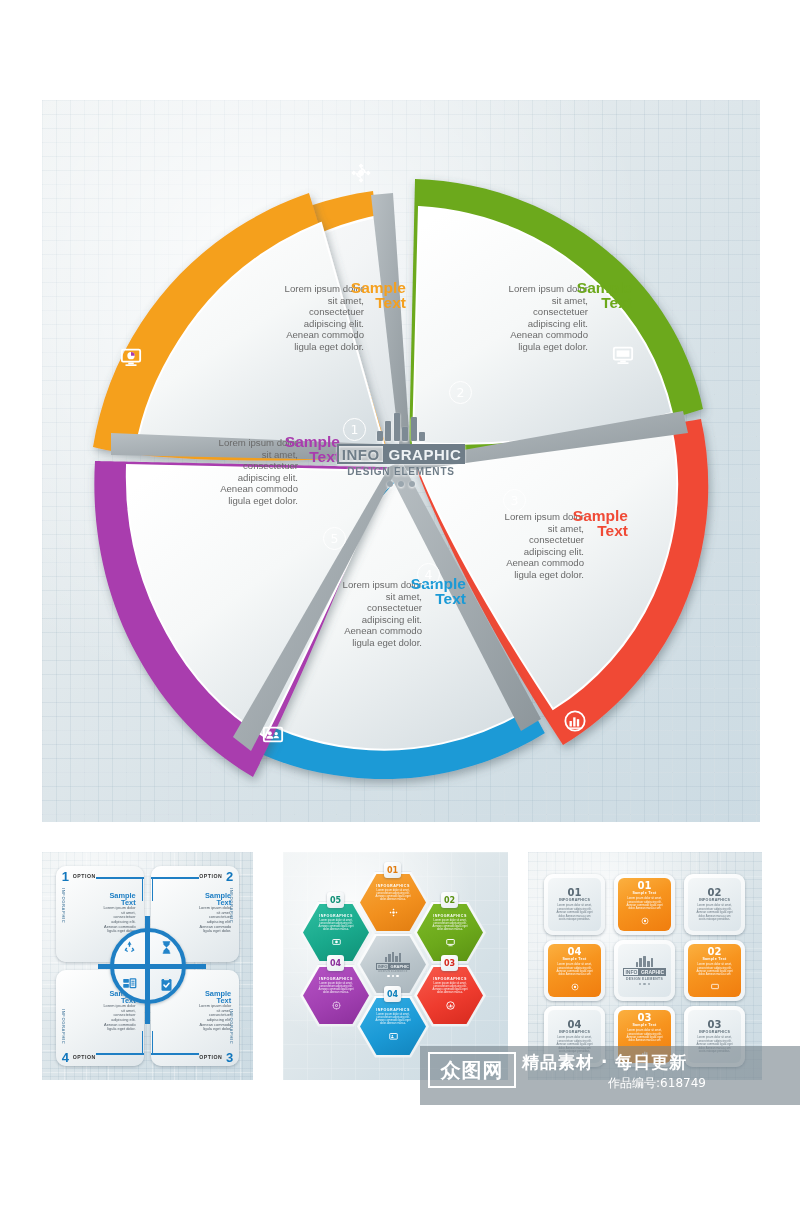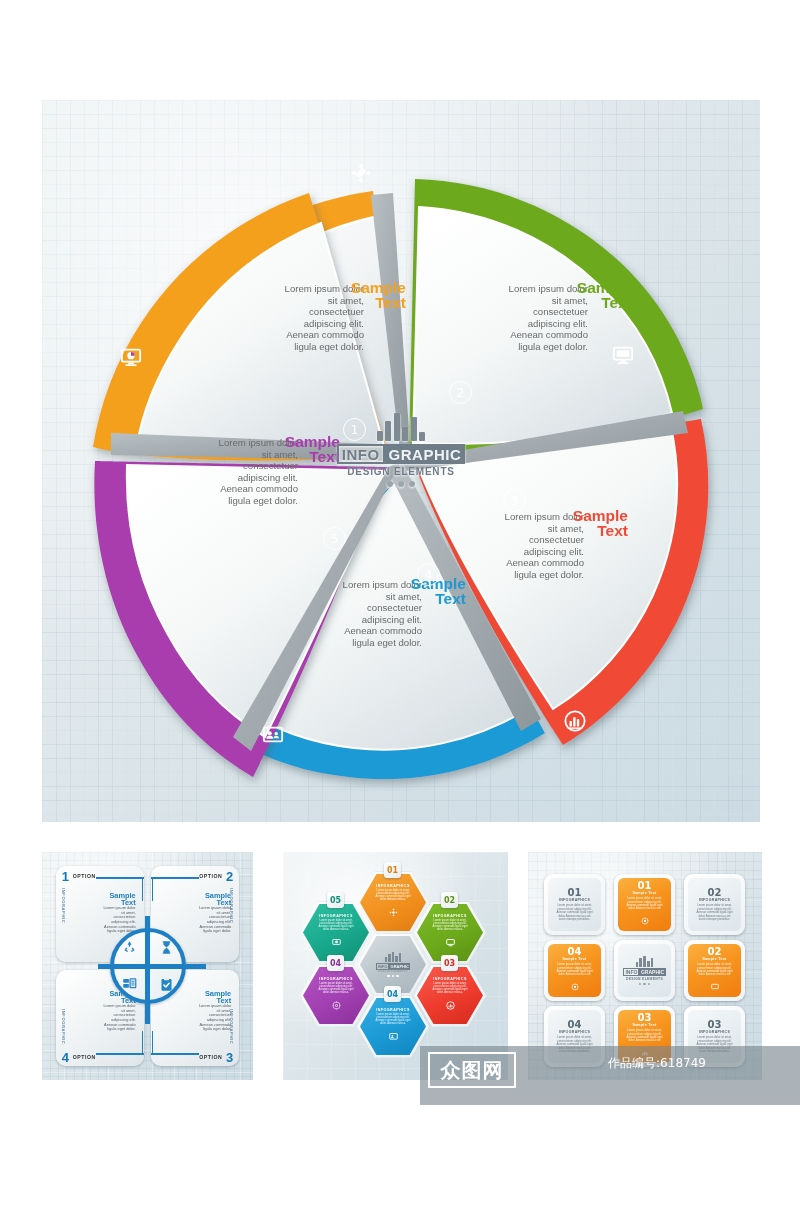--- a/index.html
+++ b/index.html
@@ -876,17 +876,18 @@
         </div>
       </div>
     </div>
   </div>
 
   <div id="watermark">
     <div id="wm-logo">
       <span class="wmt">众图网</span>
     </div>
     <div id="wm-right">
+      <div id="wm-line1">精品素材 · 每日更新</div>
       <div id="wm-line2">作品编号:618749</div>
     </div>
   </div>
 
 </div>
 
 </body></html>

